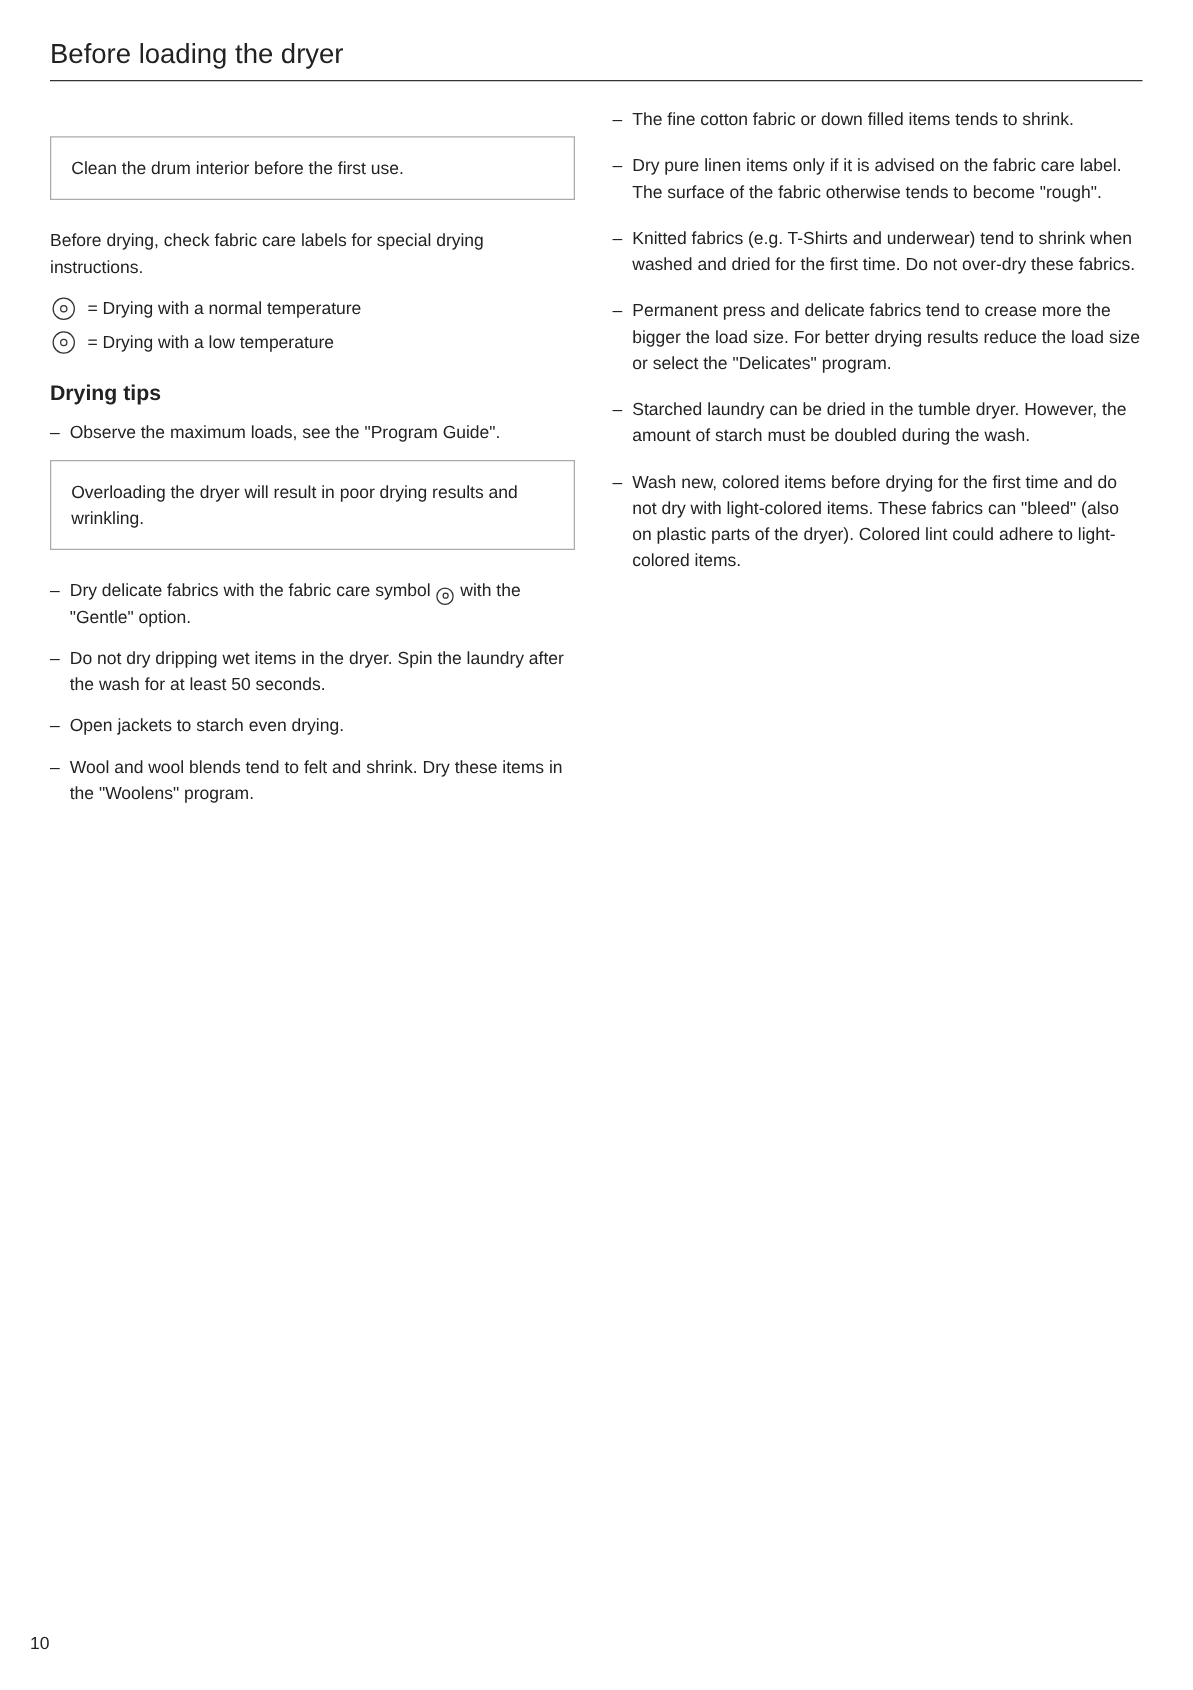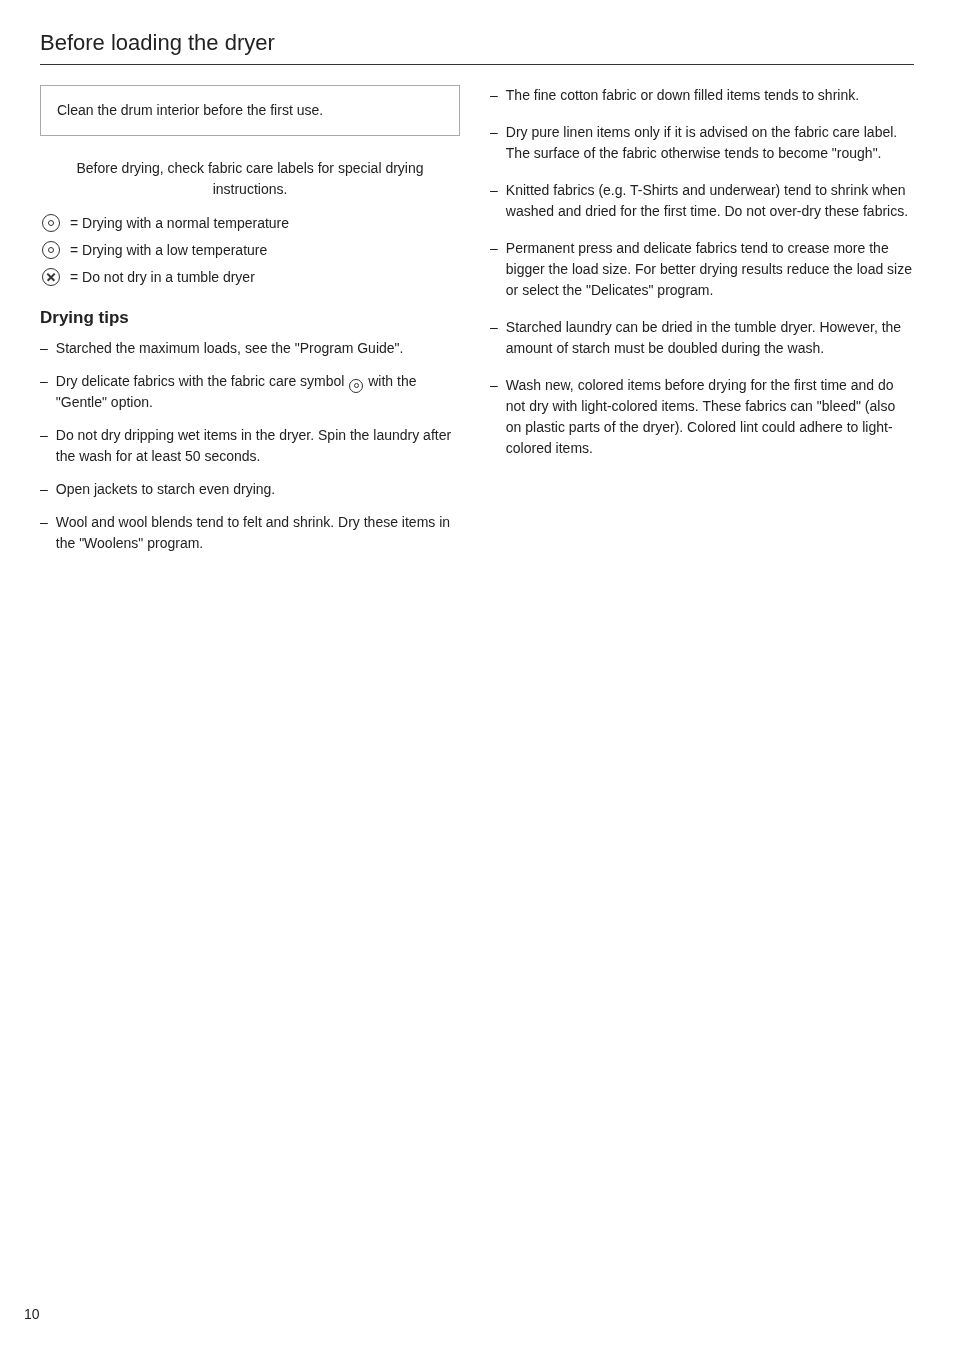--- a/index.html
+++ b/index.html
@@ -20,20 +20,21 @@
       border-bottom: 1px solid #333;
     }
     .content-wrapper {
       display: flex;
       gap: 30px;
       margin-top: 20px;
     }
     .left-col {
       flex: 1;
       max-width: 420px;
+      margin-top: 24px;
     }
     .right-col {
       flex: 1;
     }
     .notice-box {
       border: 1px solid #aaa;
       padding: 14px 16px;
       margin-bottom: 22px;
       line-height: 1.5;
       font-size: 14px;
@@ -41,28 +42,26 @@
     .section-title {
       font-size: 17px;
       font-weight: bold;
       margin-bottom: 10px;
       margin-top: 8px;
     }
     .section-subtitle {
       font-size: 14px;
       margin-bottom: 12px;
       line-height: 1.5;
-      text-align: center;
     }
     .fabric-icons {
       margin-bottom: 20px;
     }
     .fabric-icon-row {
       display: flex;
-      align-items: center;
       margin-bottom: 5px;
       font-size: 14px;
       line-height: 1.5;
     }
     .icon-symbol {
       display: inline-flex;
       align-items: center;
       justify-content: center;
       width: 22px;
       height: 22px;
@@ -195,40 +194,35 @@
 
         <div class="fabric-icon-row">
           <span class="icon-symbol">
             <span class="icon-circle">
               <span class="icon-circle-dot"></span>
             </span>
           </span>
           <span>= Drying with a low temperature</span>
         </div>
 
-        <div class="fabric-icon-row">
-          <span class="icon-symbol">
-            <span class="icon-circle-x"></span>
-          </span>
-          <span>= Do not dry in a tumble dryer</span>
-        </div>
 
       </div>
     </div>
 
     <div class="drying-tips-section">
       <div class="section-title">Drying tips</div>
 
       <ul class="bullet-list">
         <li>
           <span class="dash">–</span>
-          <span>Starched the maximum loads, see the "Program Guide".</span>
+          <span>Observe the maximum loads, see the "Program Guide".</span>
         </li>
       </ul>
 
+      <div class="notice-box">Overloading the dryer will result in poor drying results and wrinkling.</div>
 
       <ul class="bullet-list">
 
         <li>
           <span class="dash">–</span>
           <span>
             Dry delicate fabrics with the fabric care symbol
             <span class="inline-icon">
               <span class="inline-circle">
                 <span class="inline-circle-dot"></span>

